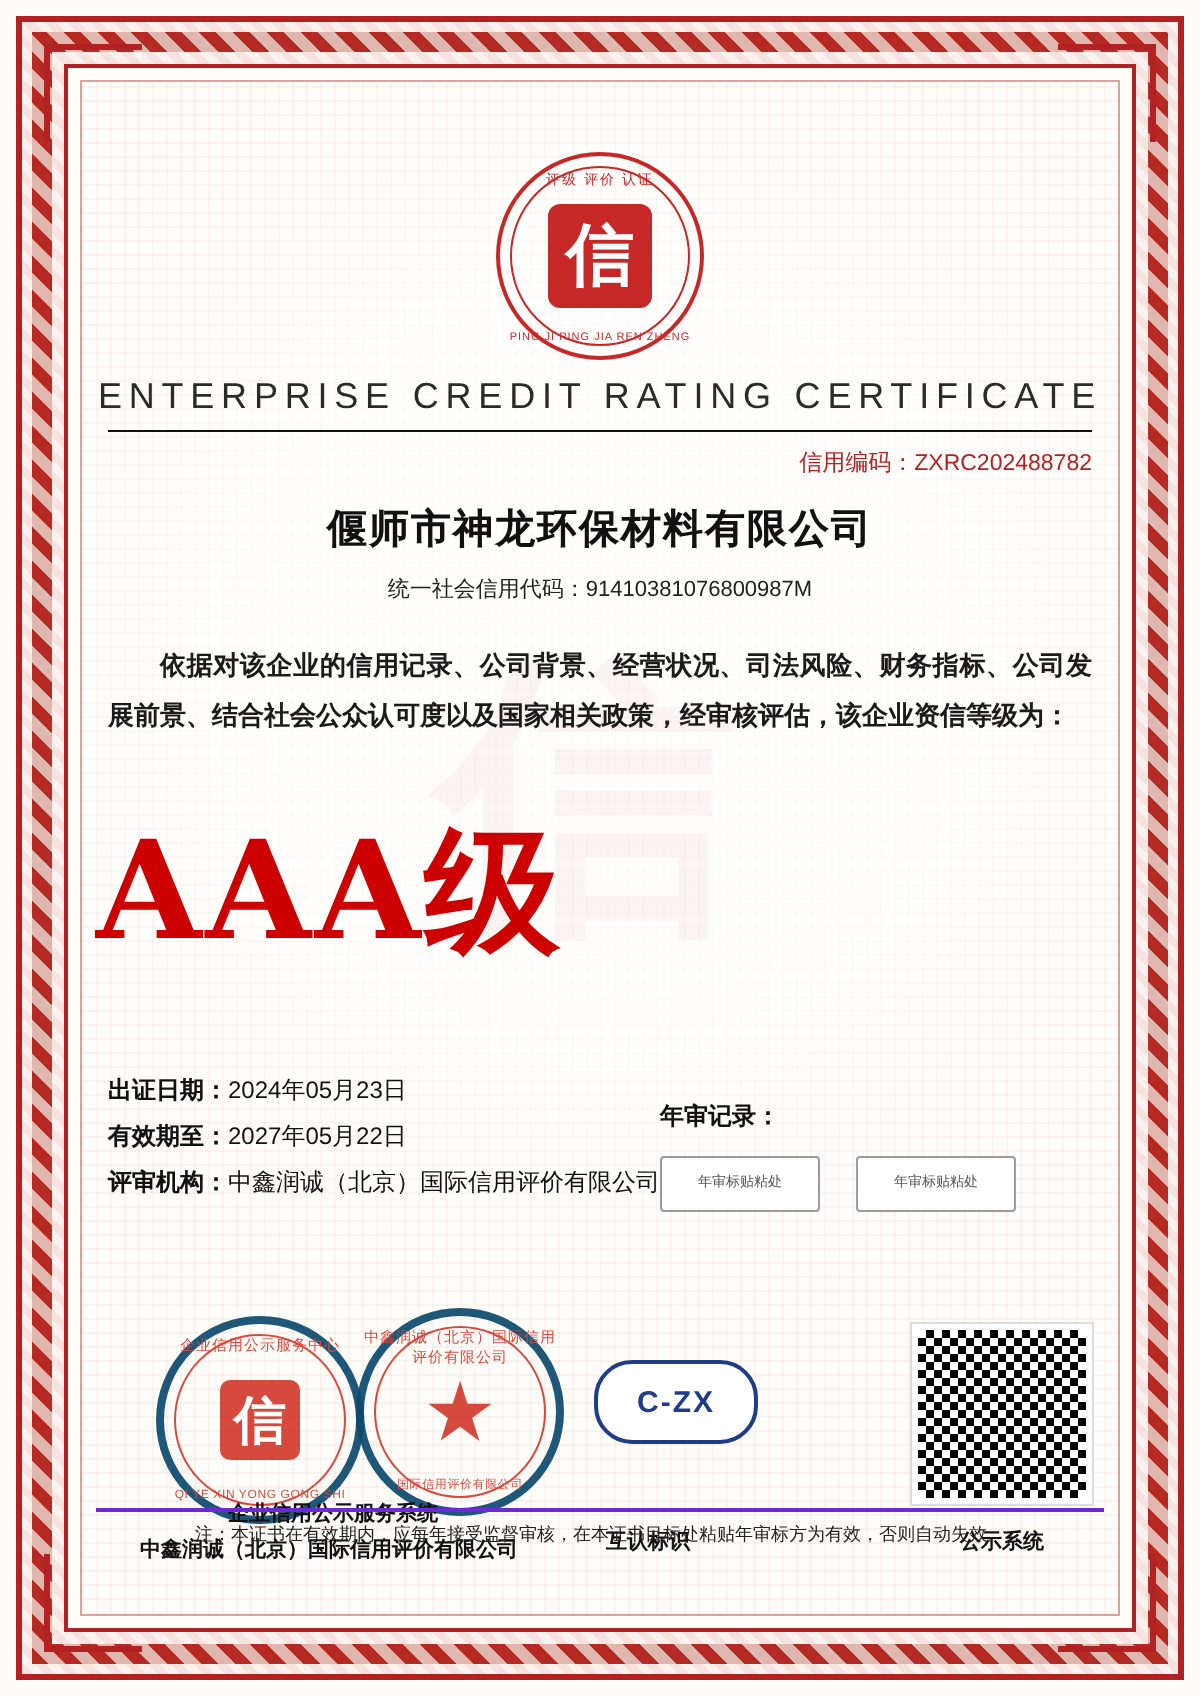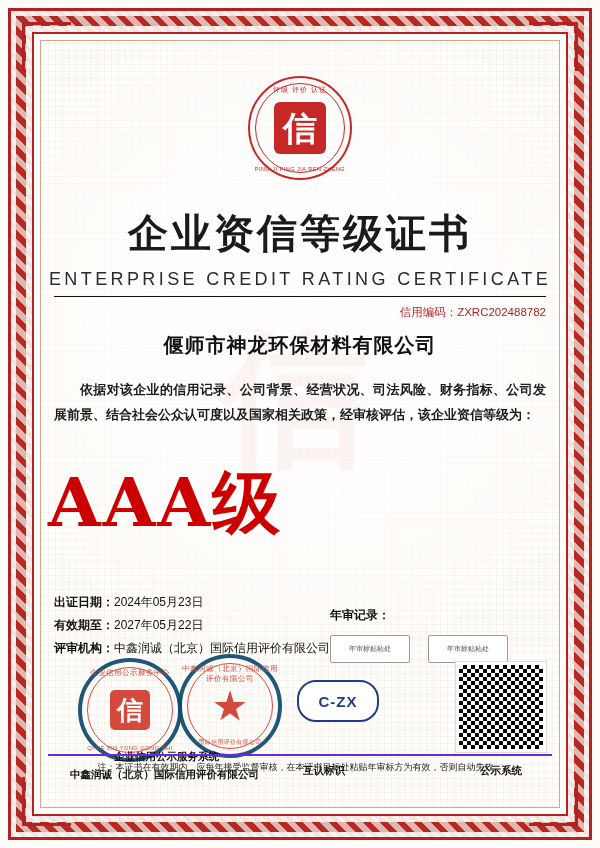--- a/index.html
+++ b/index.html
@@ -285,29 +285,31 @@
   <div class="content">
 
     <div class="emblem-wrap">
       <div class="emblem">
         <div class="emblem-top-text">评级 评价 认证</div>
         <div class="emblem-core">信</div>
         <div class="emblem-bottom-text">PING JI PING JIA REN ZHENG</div>
       </div>
     </div>
 
-    <div class="title-cn">企业资信等级证书</div>
     <div class="title-en">ENTERPRISE CREDIT RATING CERTIFICATE</div>
     <div class="title-rule"></div>
 
     <div class="credit-no">
       <span>信用编码：</span><span class="val">ZXRC202488782</span>
     </div>
 
     <div class="company">偃师市神龙环保材料有限公司</div>
+    <div class="usci">
+      <span>统一社会信用代码：</span><span>91410381076800987M</span>
+    </div>
 
     <div class="body-text">依据对该企业的信用记录、公司背景、经营状况、司法风险、财务指标、公司发展前景、结合社会公众认可度以及国家相关政策，经审核评估，该企业资信等级为：</div>
 
     <div class="grade">AAA级</div>
 
     <div class="info">
       <div class="row">
         <span class="lbl">出证日期：</span><span>2024年05月23日</span>
       </div>
       <div class="row">

